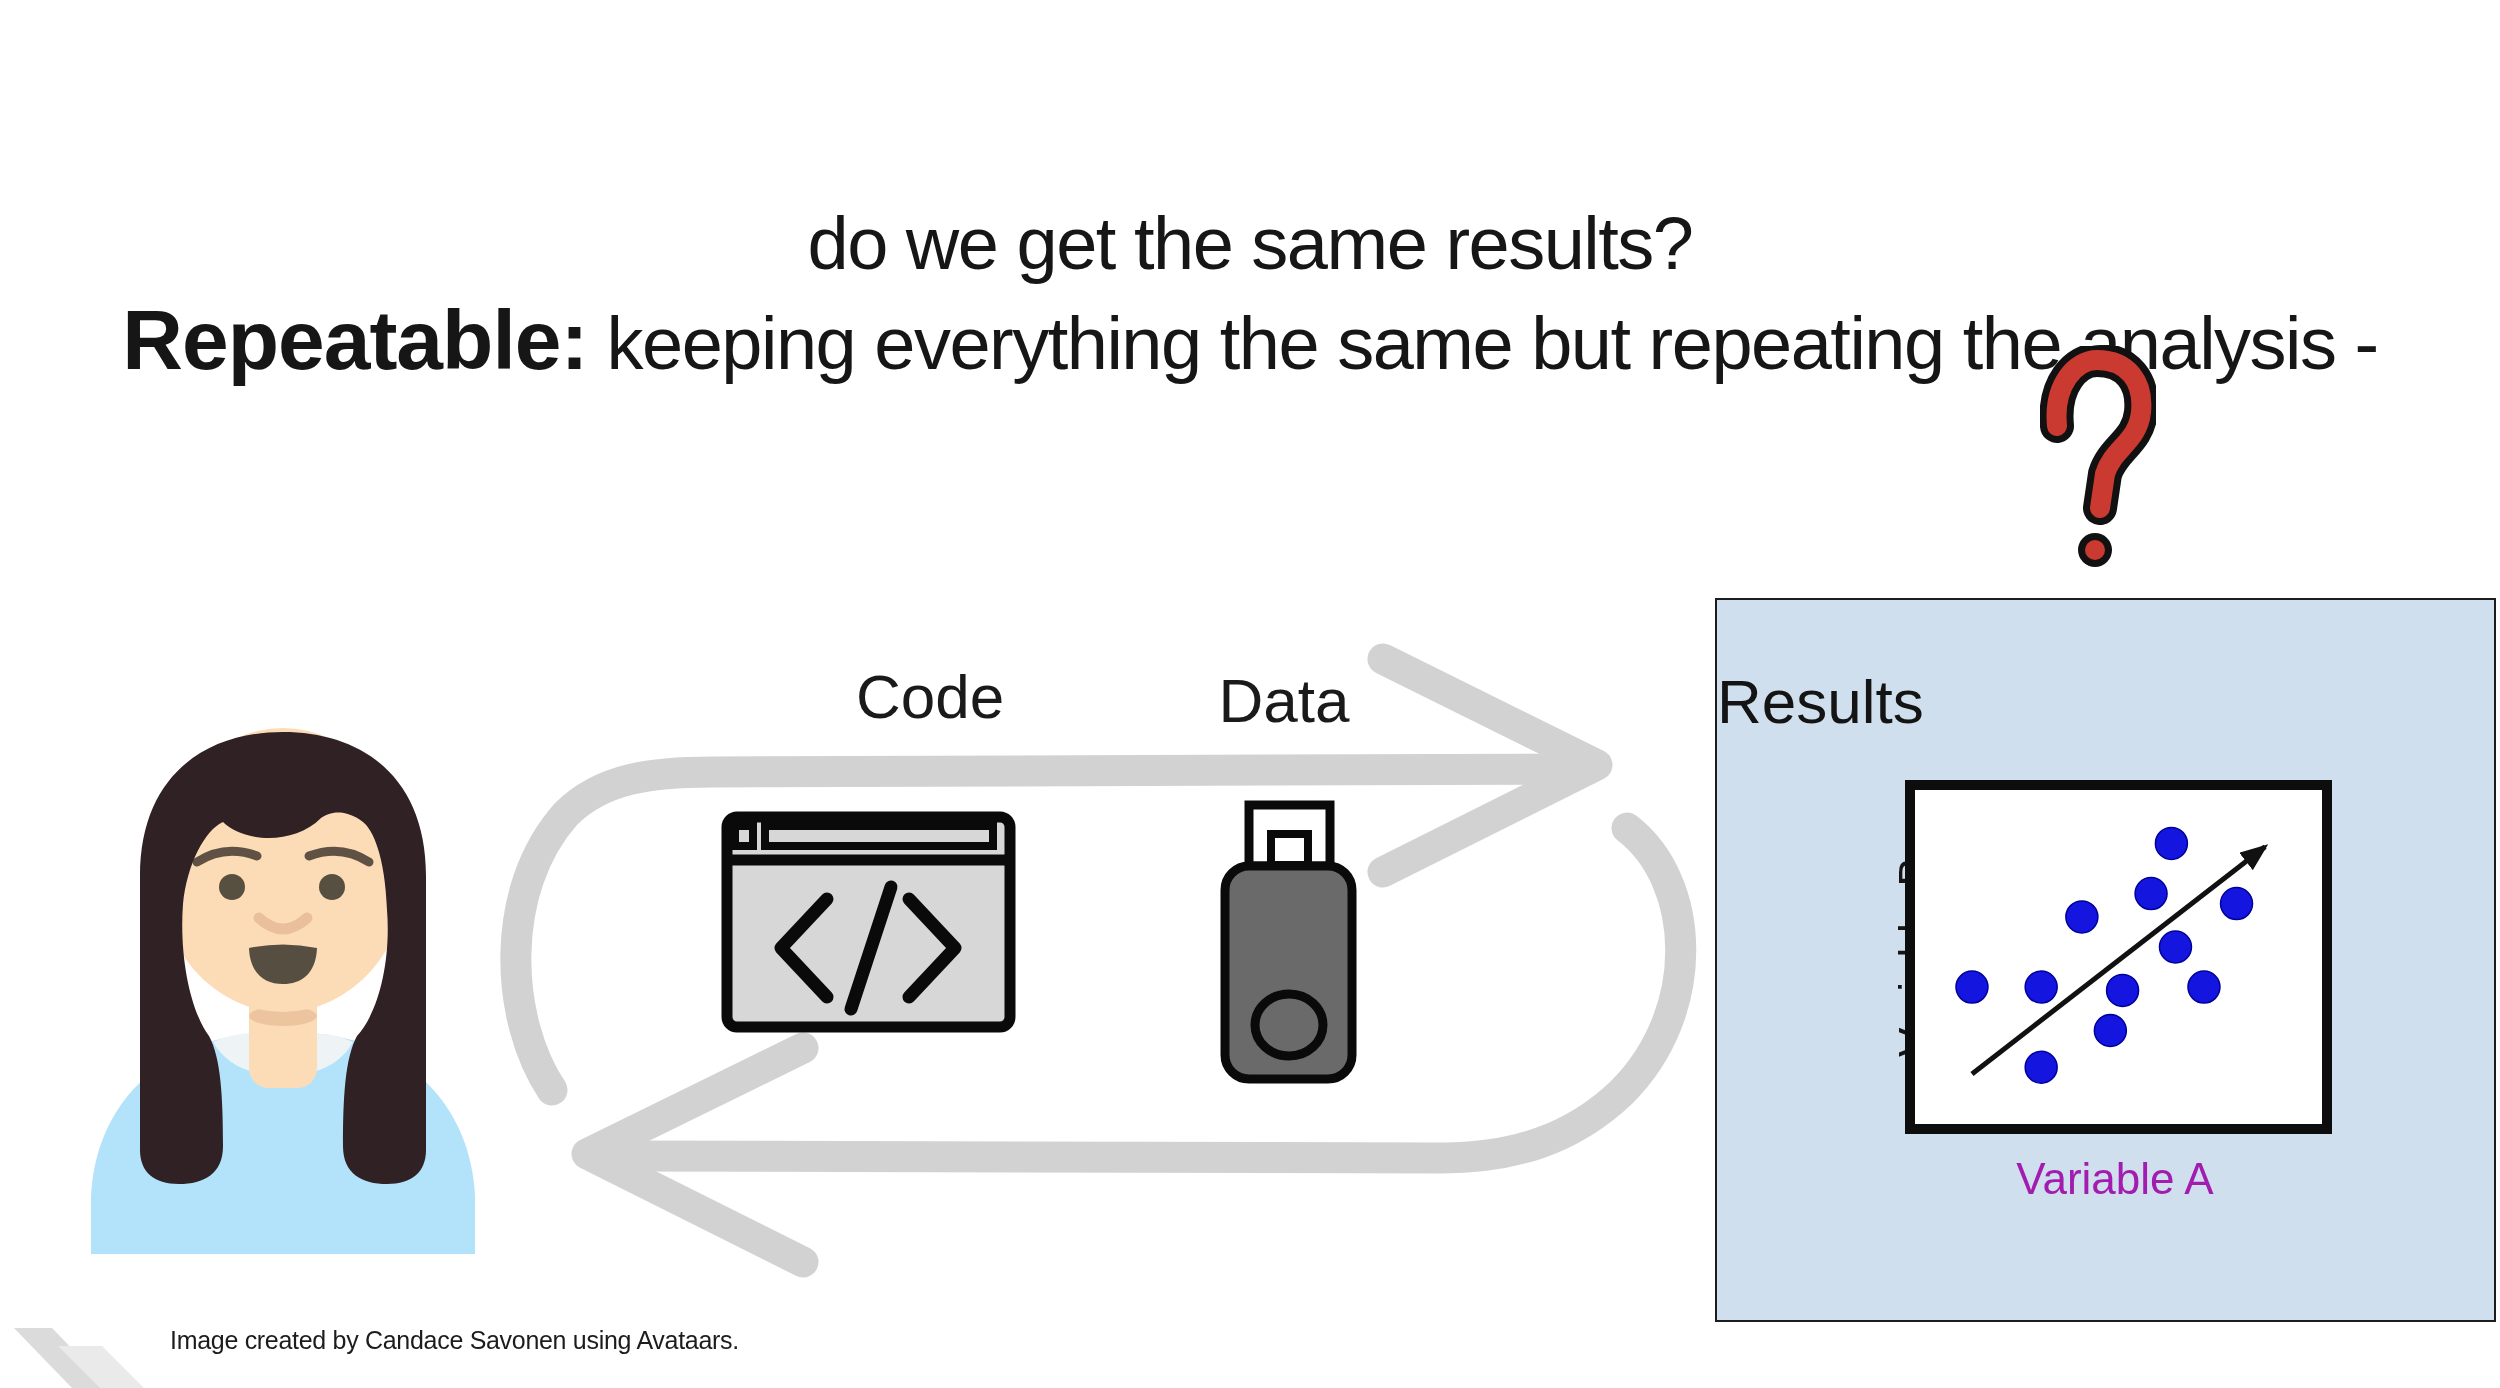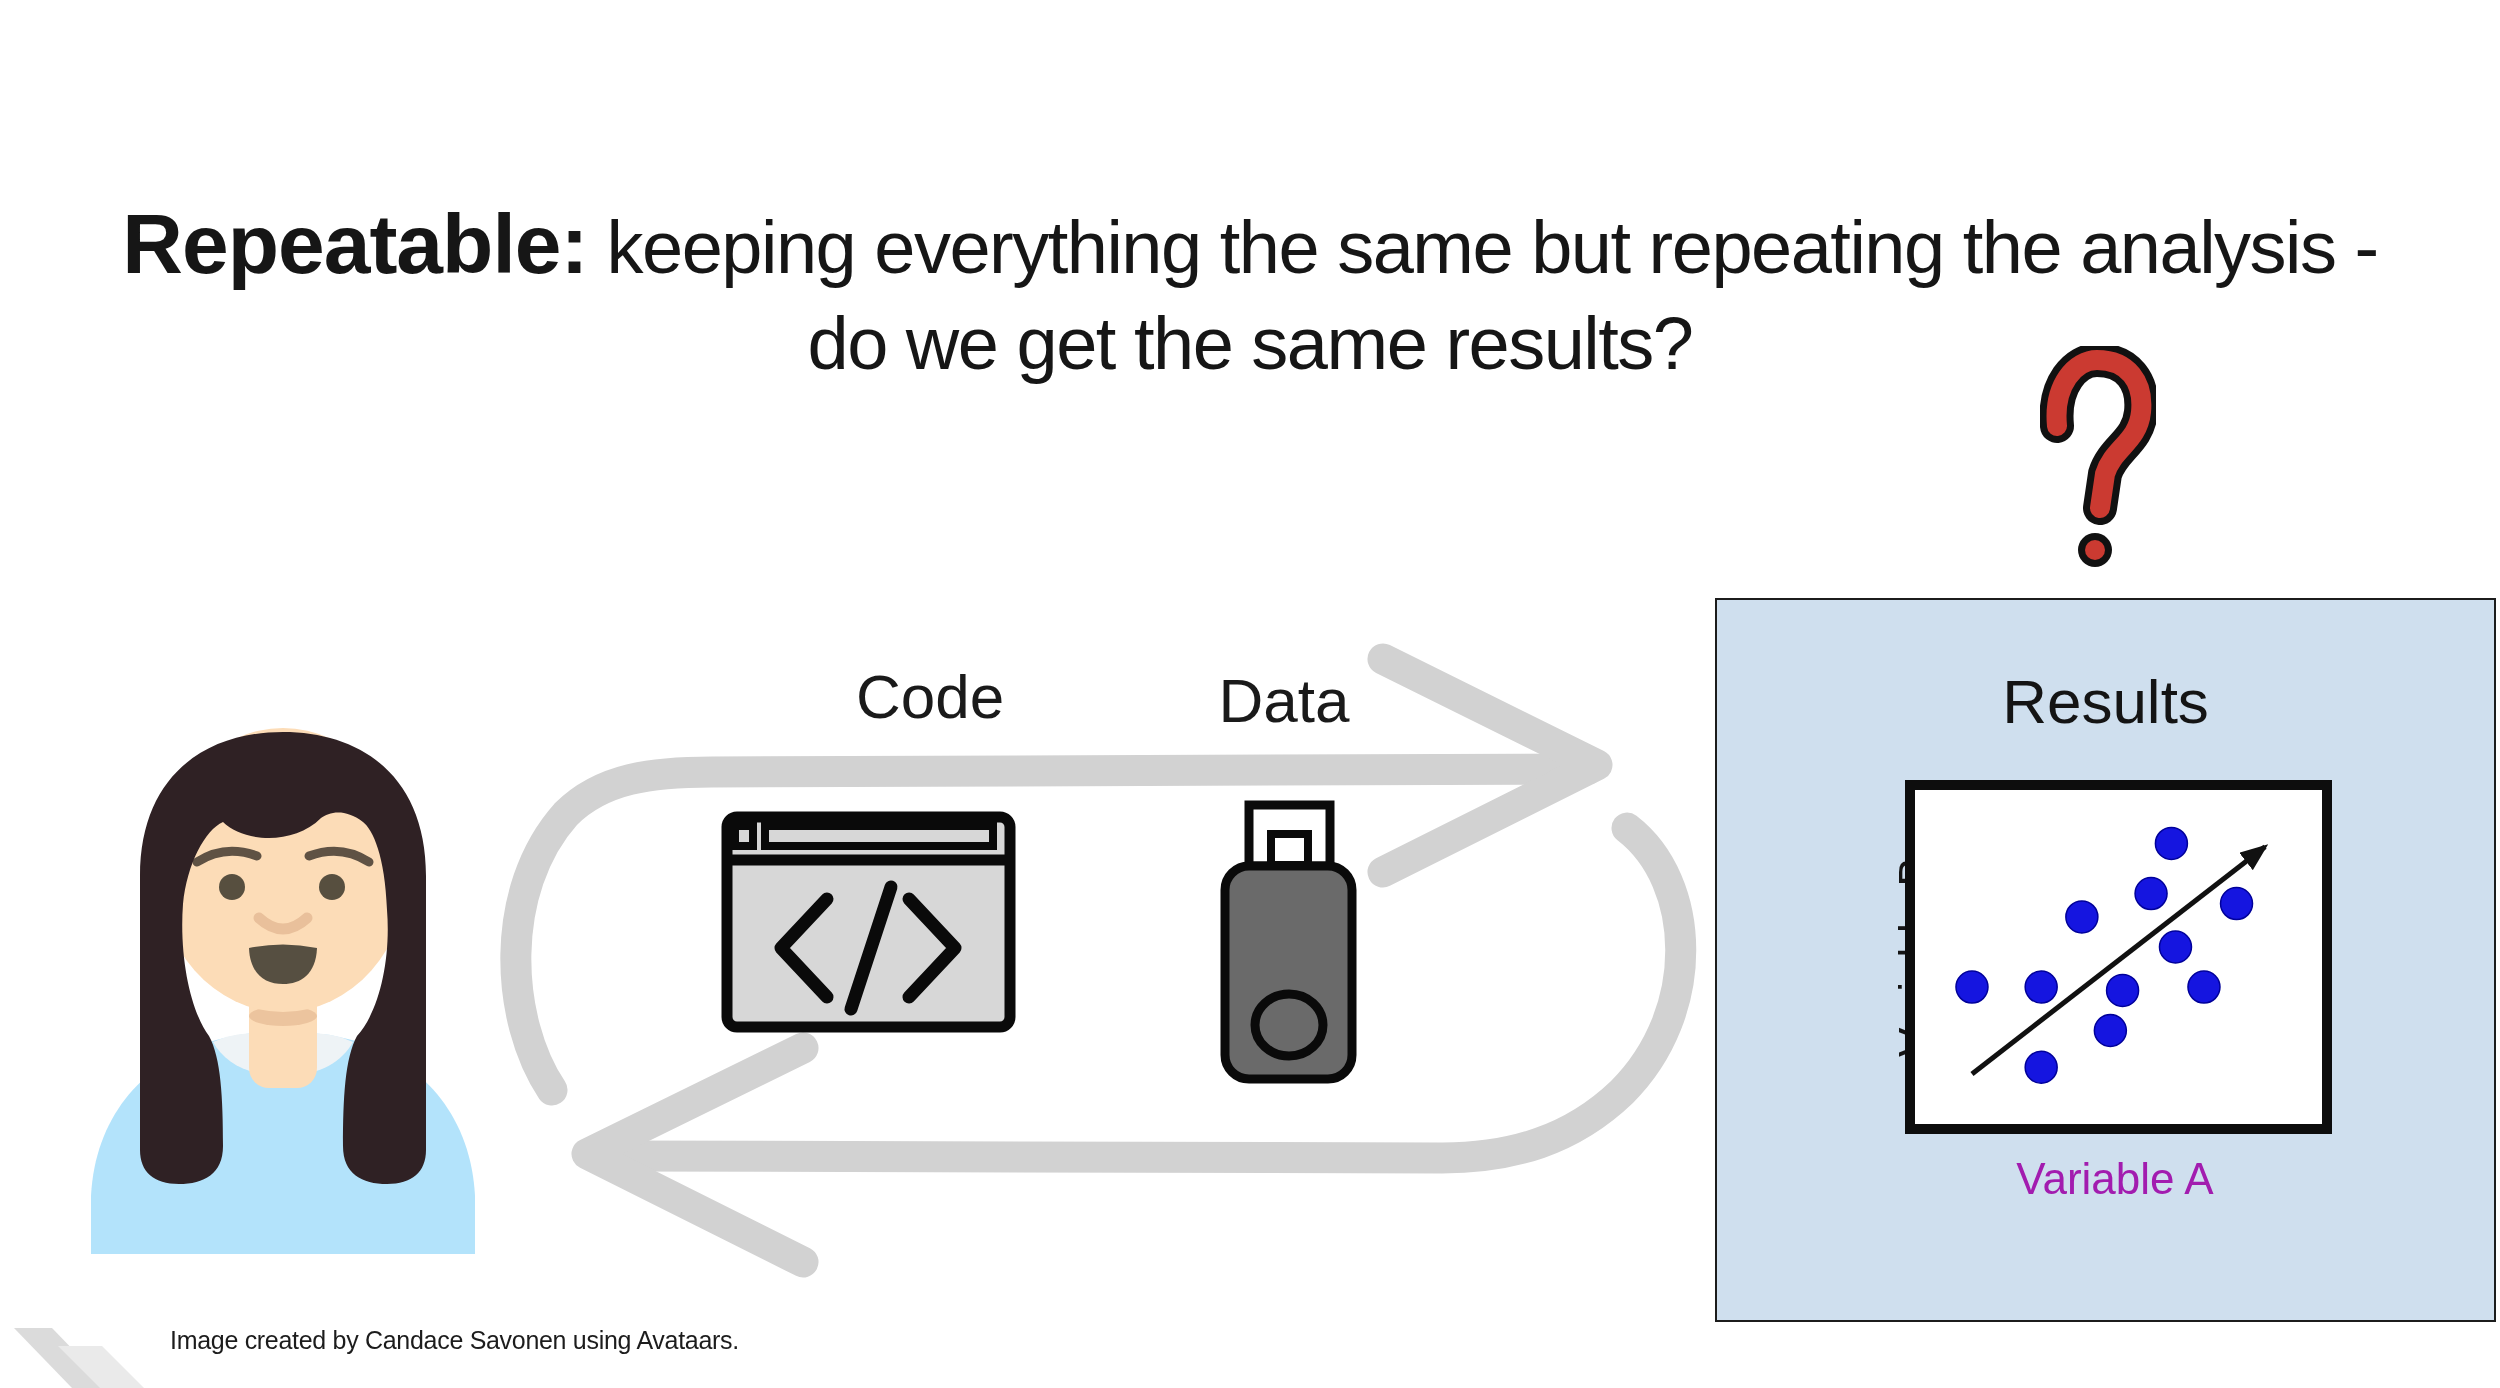--- a/index.html
+++ b/index.html
@@ -22,21 +22,21 @@
     font-size:50px;line-height:54px;color:#1a1a1a;}
   .item-label{position:absolute;text-align:center;font-size:62px;color:#1a1a1a;}
   .code-label{left:780px;top:661px;width:300px;}
   .data-label{left:1134px;top:631px;width:300px;margin-top:34px;}
 
   
   .results-panel{
     position:absolute;left:1715px;top:598px;width:781px;height:724px;
     background:#cfdfee;border:2px solid #1c1c1c;box-sizing:border-box;
   }
-  .results-title{position:absolute;left:0;top:66px;width:100%;text-align:center;
+  .results-title{position:absolute;left:0;top:66px;width:100%;
     font-size:62px;color:#141414;}
   .plot-box{position:absolute;left:188px;top:180px;width:427px;height:354px;
     background:#ffffff;border:10px solid #0d0d0d;box-sizing:border-box;}
   .var-a{position:absolute;left:248px;top:554px;width:300px;text-align:center;
     font-size:44px;color:#a21caf;}
   .var-b{position:absolute;left:45px;top:335px;width:300px;height:44px;text-align:center;
     font-size:44px;color:#141414;transform:rotate(-90deg);}
 
   
   .footer{position:absolute;left:170px;top:1326px;font-size:25px;letter-spacing:-0.3px;color:#1c1c1c;}
@@ -47,22 +47,22 @@
 <div class="slide">
 
   <svg class="abs" style="left:0;top:0;" width="2500" height="1388" viewBox="0 0 2500 1388" fill="none" stroke="#d2d2d2" stroke-width="31" stroke-linecap="round" stroke-linejoin="round">
     <path d="M552,1090 C505,1020 498,890 566,814 C602,778 652,772 712,772 L1588,769"></path>
     <path d="M1383,659 L1597,765 L1383,872"></path>
     <path d="M1627,828 C1697,882 1702,1012 1622,1092 C1572,1140 1512,1158 1442,1158 L612,1156"></path>
     <path d="M803,1048 L587,1154 L803,1262"></path>
   </svg>
 
   <div class="title">
+    <div>do we get the same results?</div>
     <div><span class="lead">Repeatable:</span><span> keeping everything the same but repeating the analysis -</span></div>
-    <div>do we get the same results?</div>
   </div>
 
 
   <svg class="abs" style="left:85px;top:726px;" width="396" height="528" viewBox="0 0 396 528">
     <path d="M6,528 L6,470 C10,392 56,340 118,318 C148,308 170,306 198,306 C226,306 250,308 280,318 C340,340 386,392 390,470 L390,528 Z" fill="#b3e3fb"></path>
     <path d="M128,316 C150,306 172,306 184,310 L198,348 C168,352 140,338 128,316 Z" fill="#eef3f6"></path>
     <path d="M268,316 C246,306 224,306 212,310 L198,348 C228,352 256,338 268,316 Z" fill="#eef3f6"></path>
     <rect x="164" y="250" width="68" height="112" rx="20" fill="#fcdcb7"></rect>
     <ellipse cx="198" cy="290" rx="34" ry="10" fill="#ecc49e"></ellipse>
     <ellipse cx="198" cy="144" rx="125" ry="142" fill="#fcdcb7"></ellipse>

